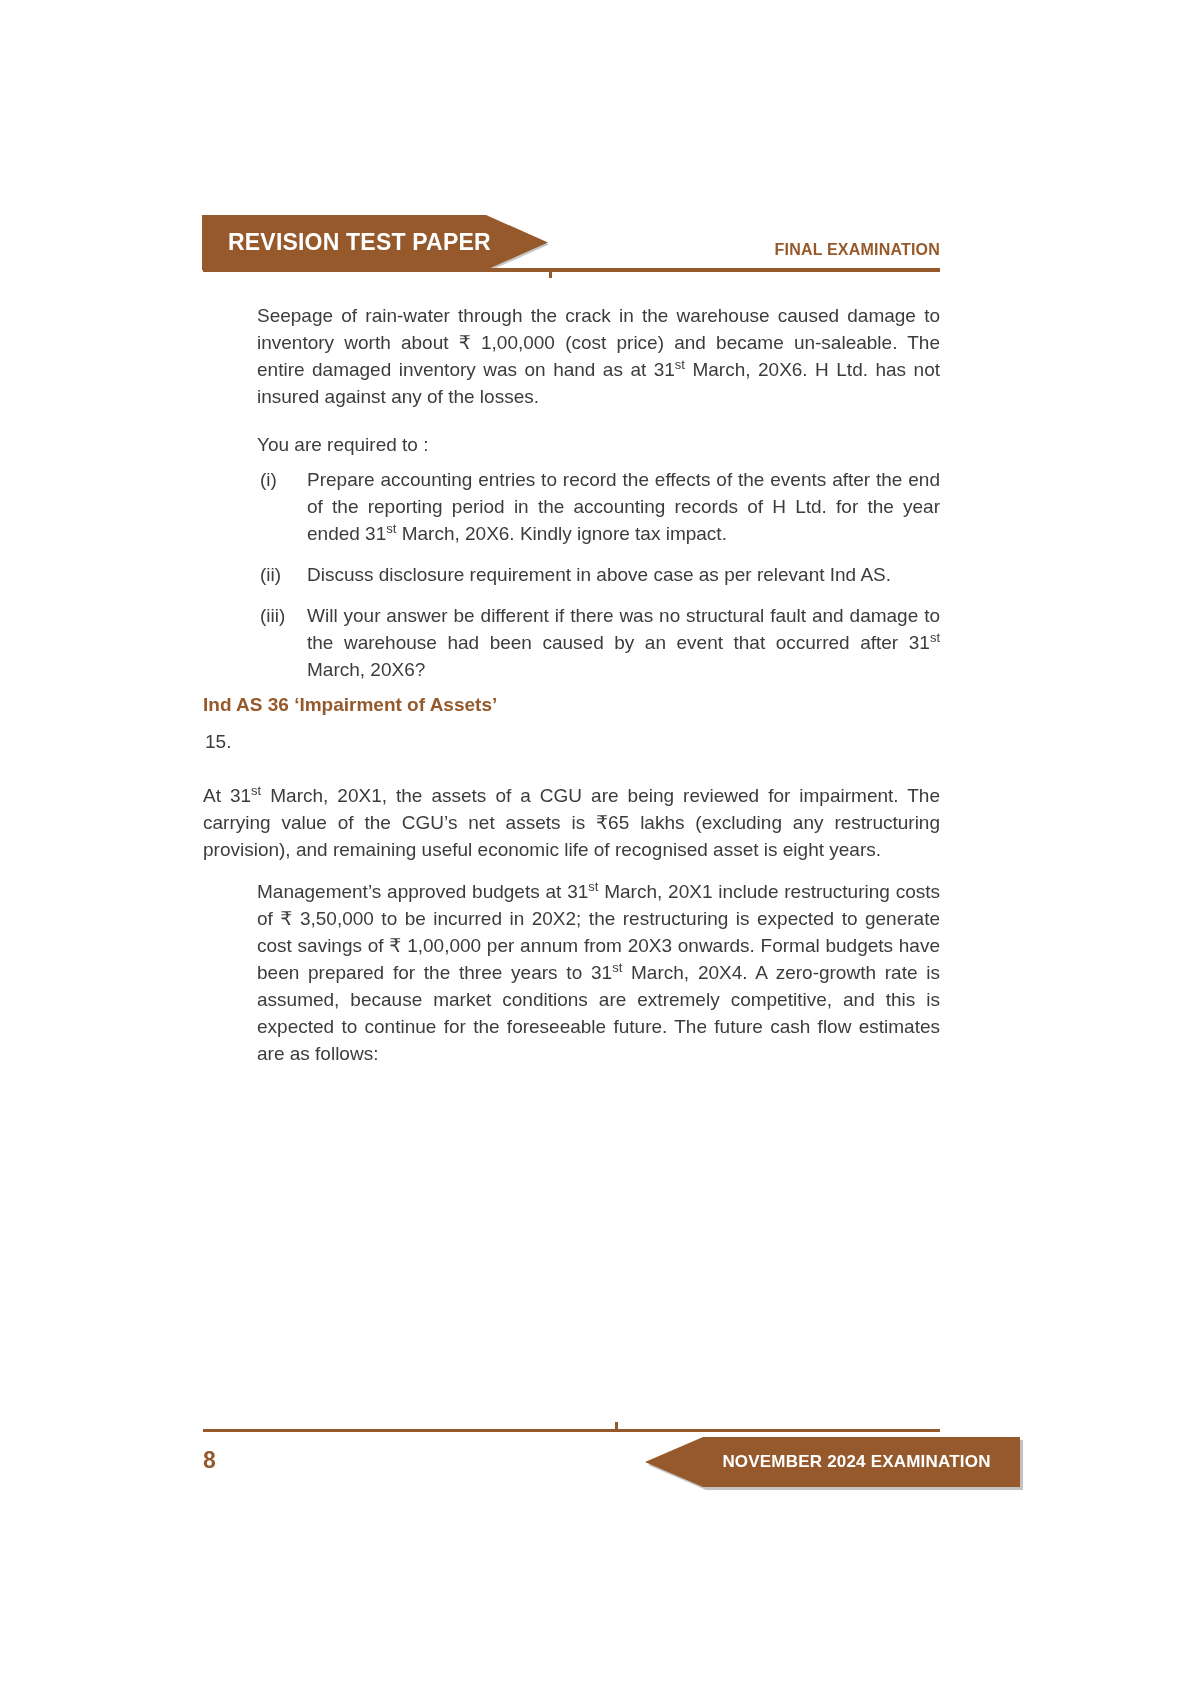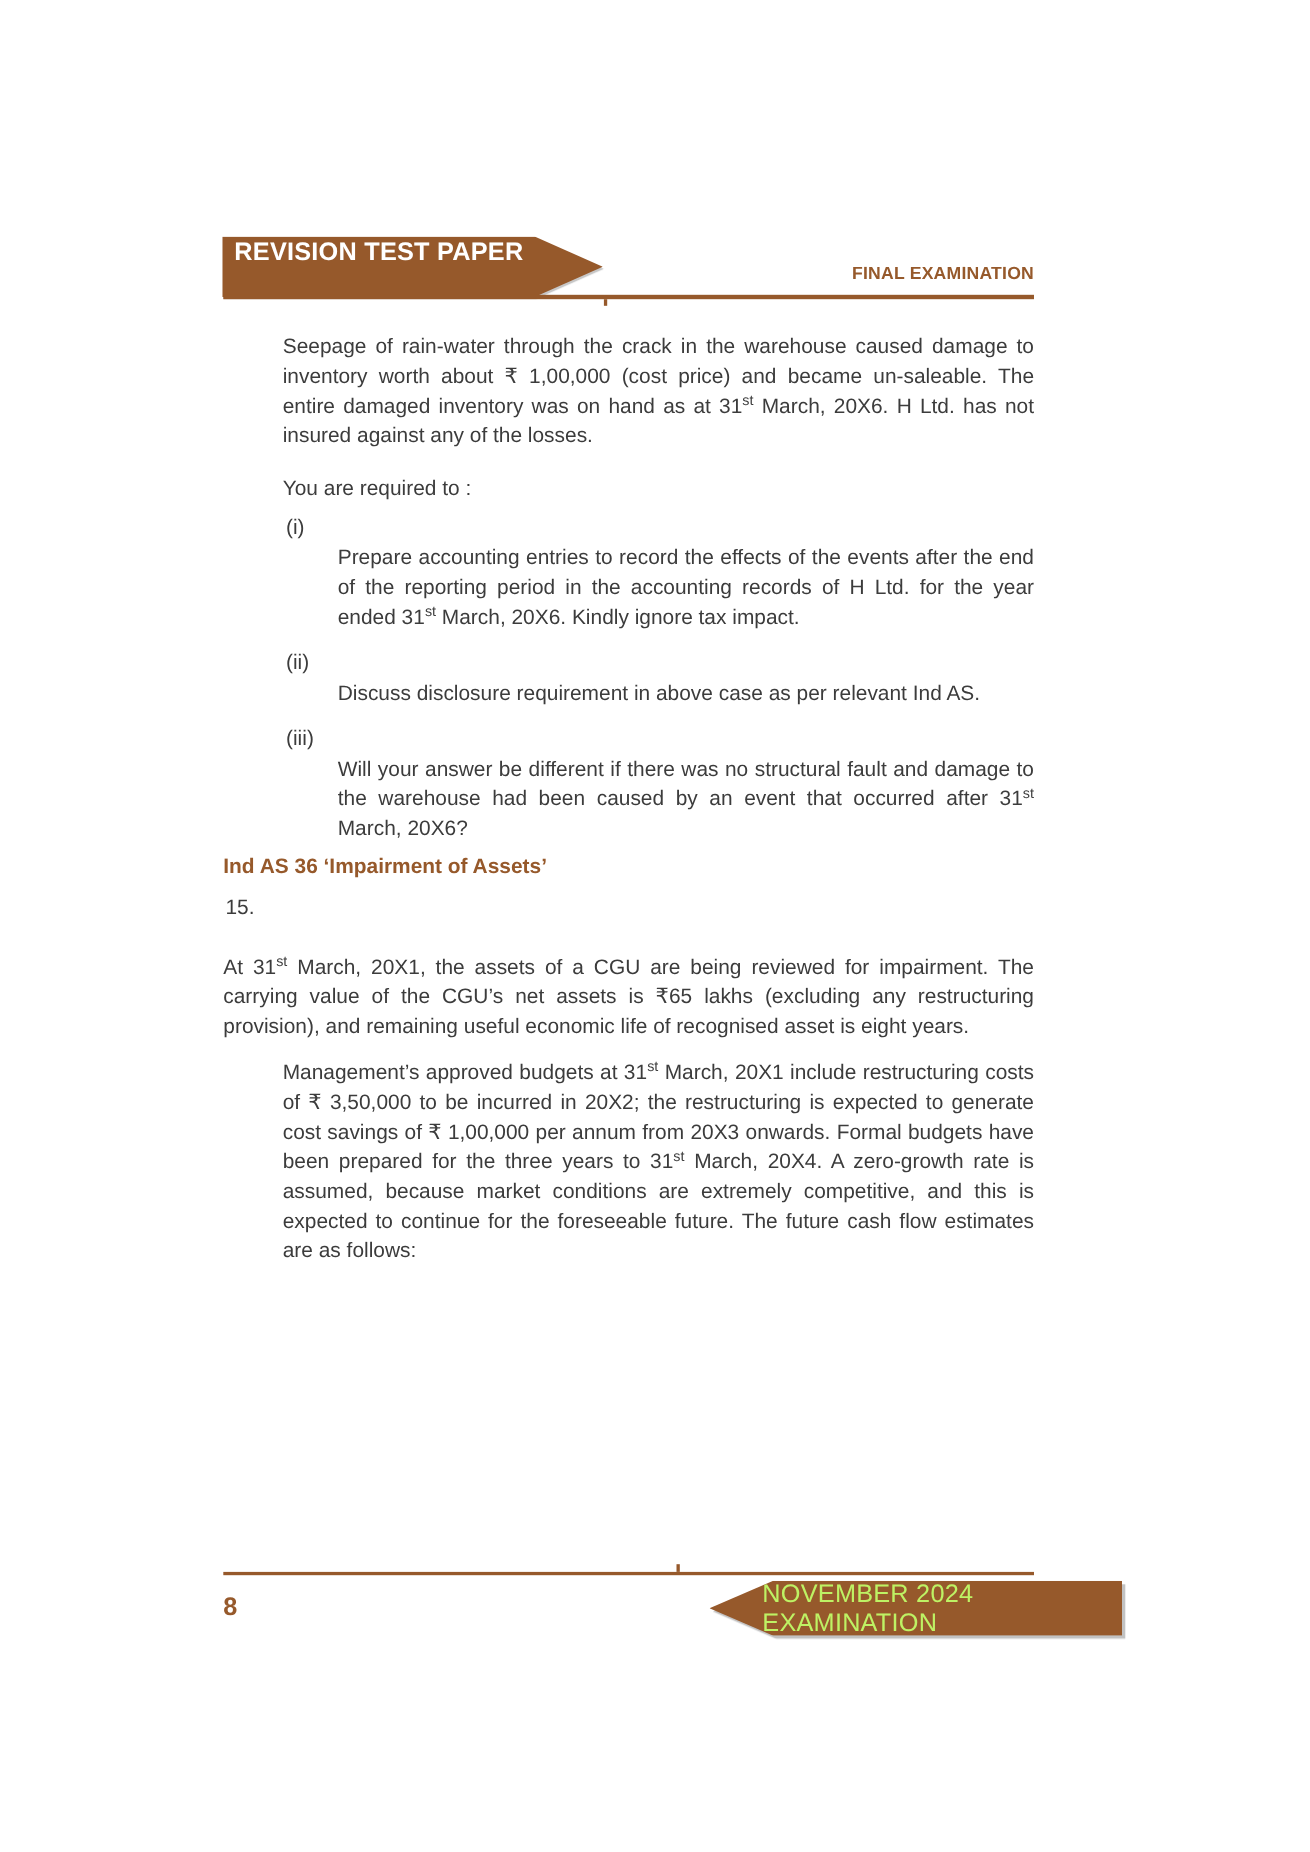--- a/index.html
+++ b/index.html
@@ -15,22 +15,22 @@
 
   
   .header-banner-wrap {
     position: absolute; left: 202px; top: 215px;
     filter: drop-shadow(1px 2px 0 rgba(130,130,130,0.45));
   }
   .header-banner {
     width: 346px; height: 55px;
     background: var(--accent);
     clip-path: polygon(0 0, calc(100% - 62px) 0, 100% 50%, calc(100% - 62px) 100%, 0 100%);
-    display: flex; 
-    padding-left: 11px; box-sizing: border-box;
+    display: flex; align-items: center;
+    padding-left: 26px; box-sizing: border-box;
   }
   .header-banner-label {
     color: #ffffff; font-weight: bold; font-size: 23px; letter-spacing: 0.2px;
   }
   .header-right-label {
     position: absolute; top: 241px; right: 251px;
     color: var(--accent); font-weight: bold; font-size: 16px; letter-spacing: 0.2px;
   }
   .header-rule {
     position: absolute; left: 203px; top: 268px; width: 737px; height: 4px;
@@ -49,21 +49,21 @@
   .para {
     margin: 14px 0 21px 54px;
     text-align: justify;
   }
   .para.tight { margin-bottom: 12px; }
   .intro-line { margin: 0 0 8px 54px; }
   .roman-row {
     display: flex; margin: 0 0 14px 57px; 
   }
   .roman-row .marker { width: 47px; flex: 0 0 47px; }
-  .roman-row .rtext { flex: 1; text-align: justify; margin-top: 28px; }
+  .roman-row .rtext { flex: 1; text-align: justify; }
   .roman-row.last { margin-bottom: 8px; }
   .section-heading {
     color: var(--accent); font-weight: bold; font-size: 19px; line-height: 28px;
     margin: 0 0 9px 0;
   }
   .q-row { display: flex; margin: 0 0 15px 0; flex-direction: column; }
   .q-num { width: 54px; flex: 0 0 54px; padding-left: 2px; box-sizing: border-box; }
   .q-text { flex: 1; text-align: justify; }
   .content sup {
     font-size: 13px; line-height: 0; vertical-align: baseline;
@@ -88,21 +88,21 @@
     filter: drop-shadow(3px 3px 0 rgba(120,120,120,0.45));
   }
   .footer-banner {
     width: 375px; height: 50px;
     background: var(--accent);
     clip-path: polygon(0 50%, 58px 0, 100% 0, 100% 100%, 58px 100%);
     display: flex; align-items: center; justify-content: center;
     padding-left: 48px; box-sizing: border-box;
   }
   .footer-banner-label {
-    color: #bef264; font-weight: normal; font-size: 23px; letter-spacing: 0.2px;
+    color: #ffffff; font-weight: bold; font-size: 17px; letter-spacing: 0.2px;
   }
 </style>
 </head>
 <body>
 
 <div class="page">
 
   <div class="header-banner-wrap">
     <div class="header-banner">
       <span class="header-banner-label">REVISION TEST PAPER</span>

